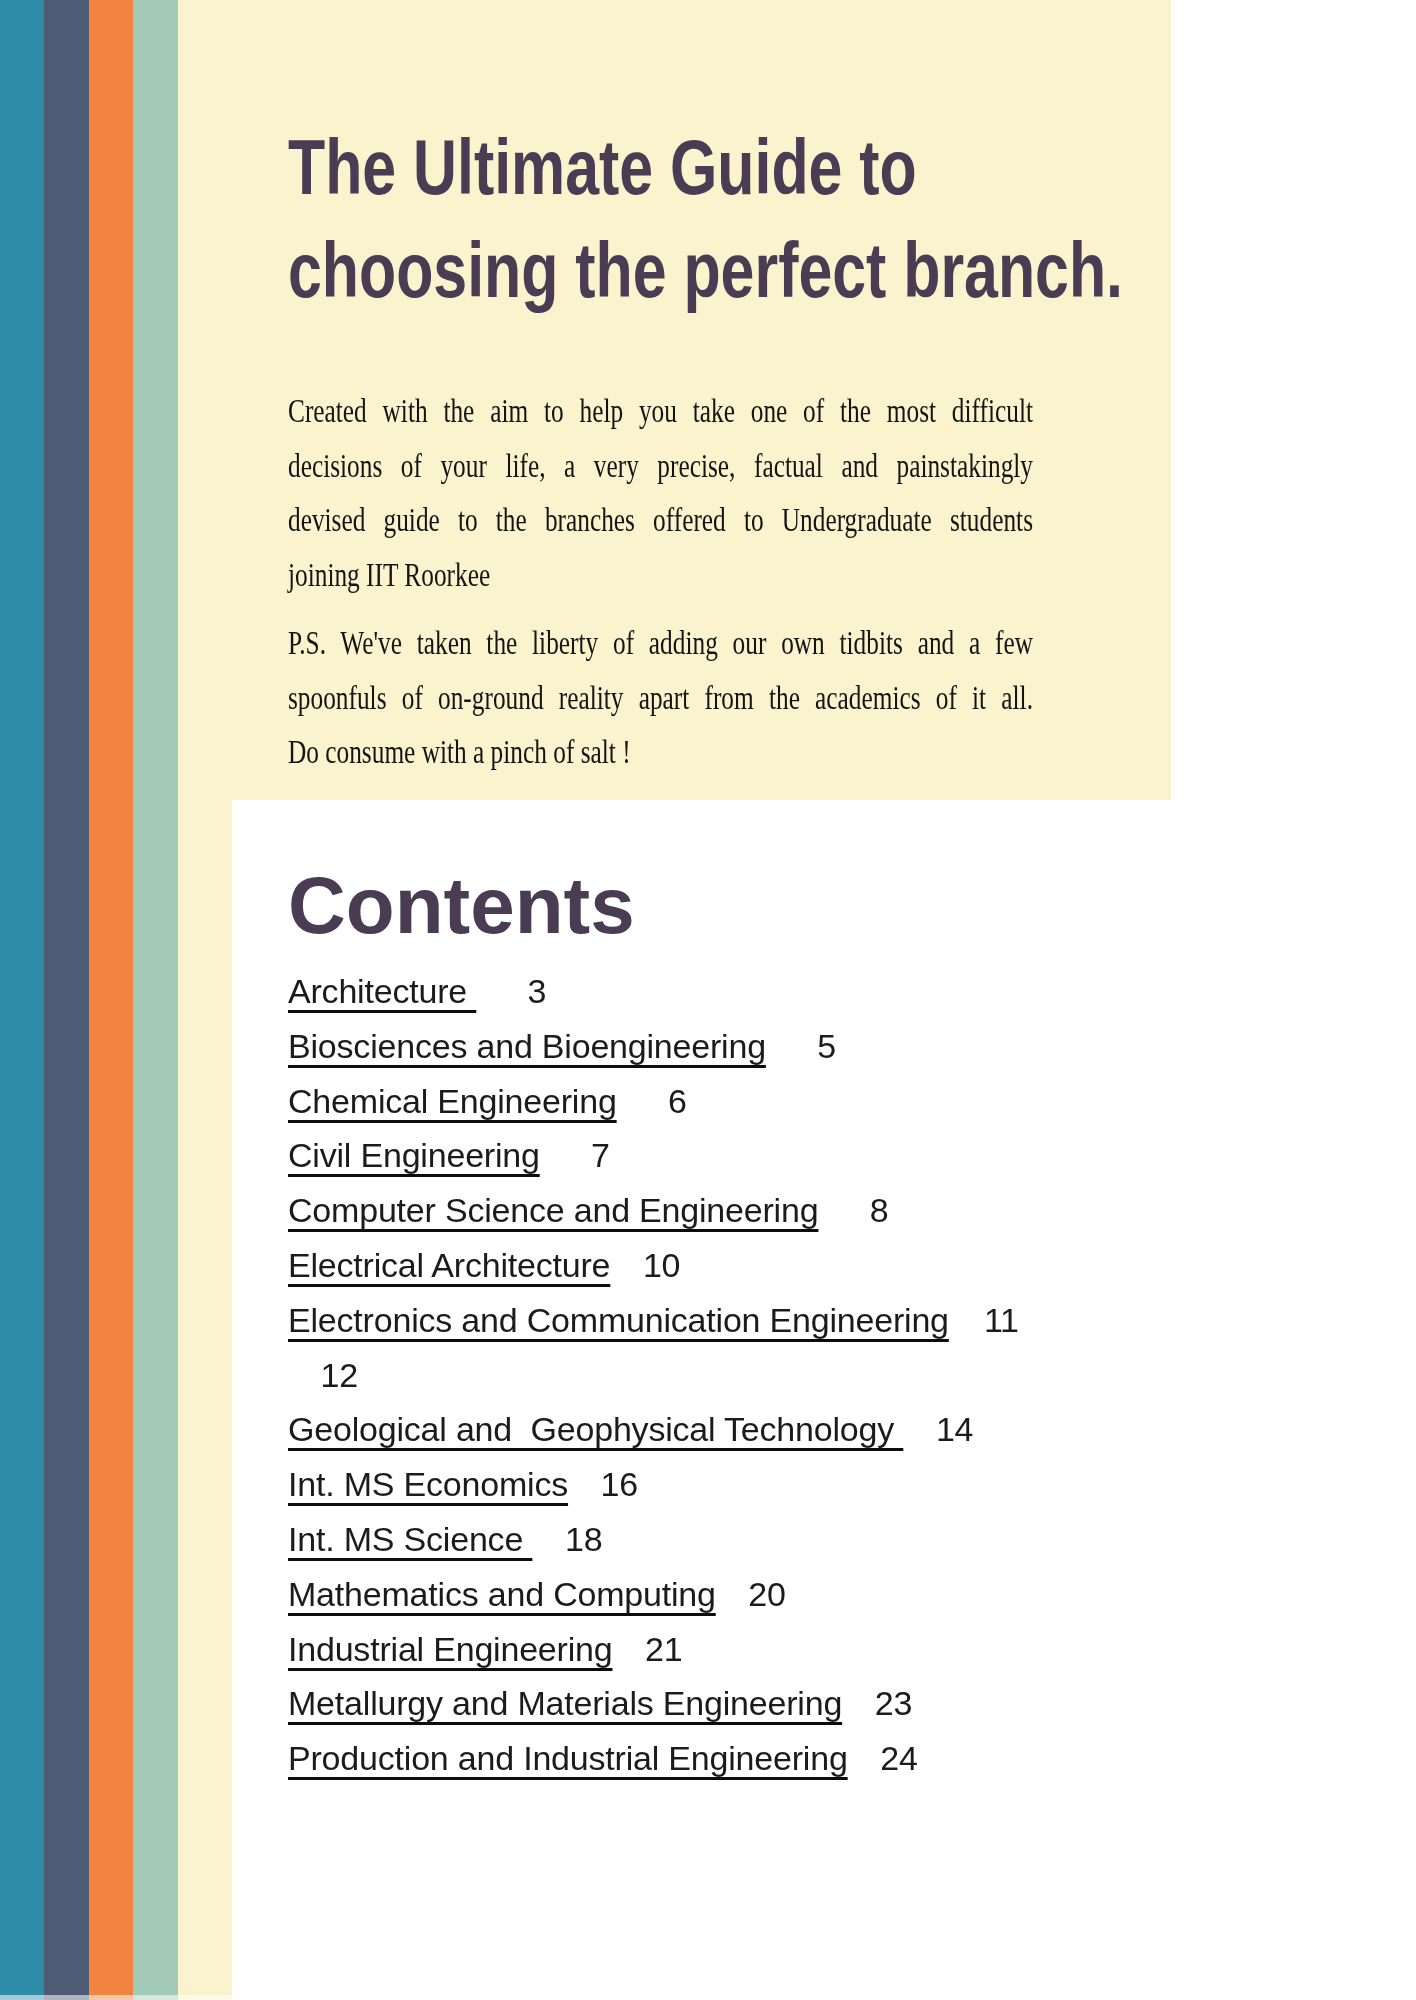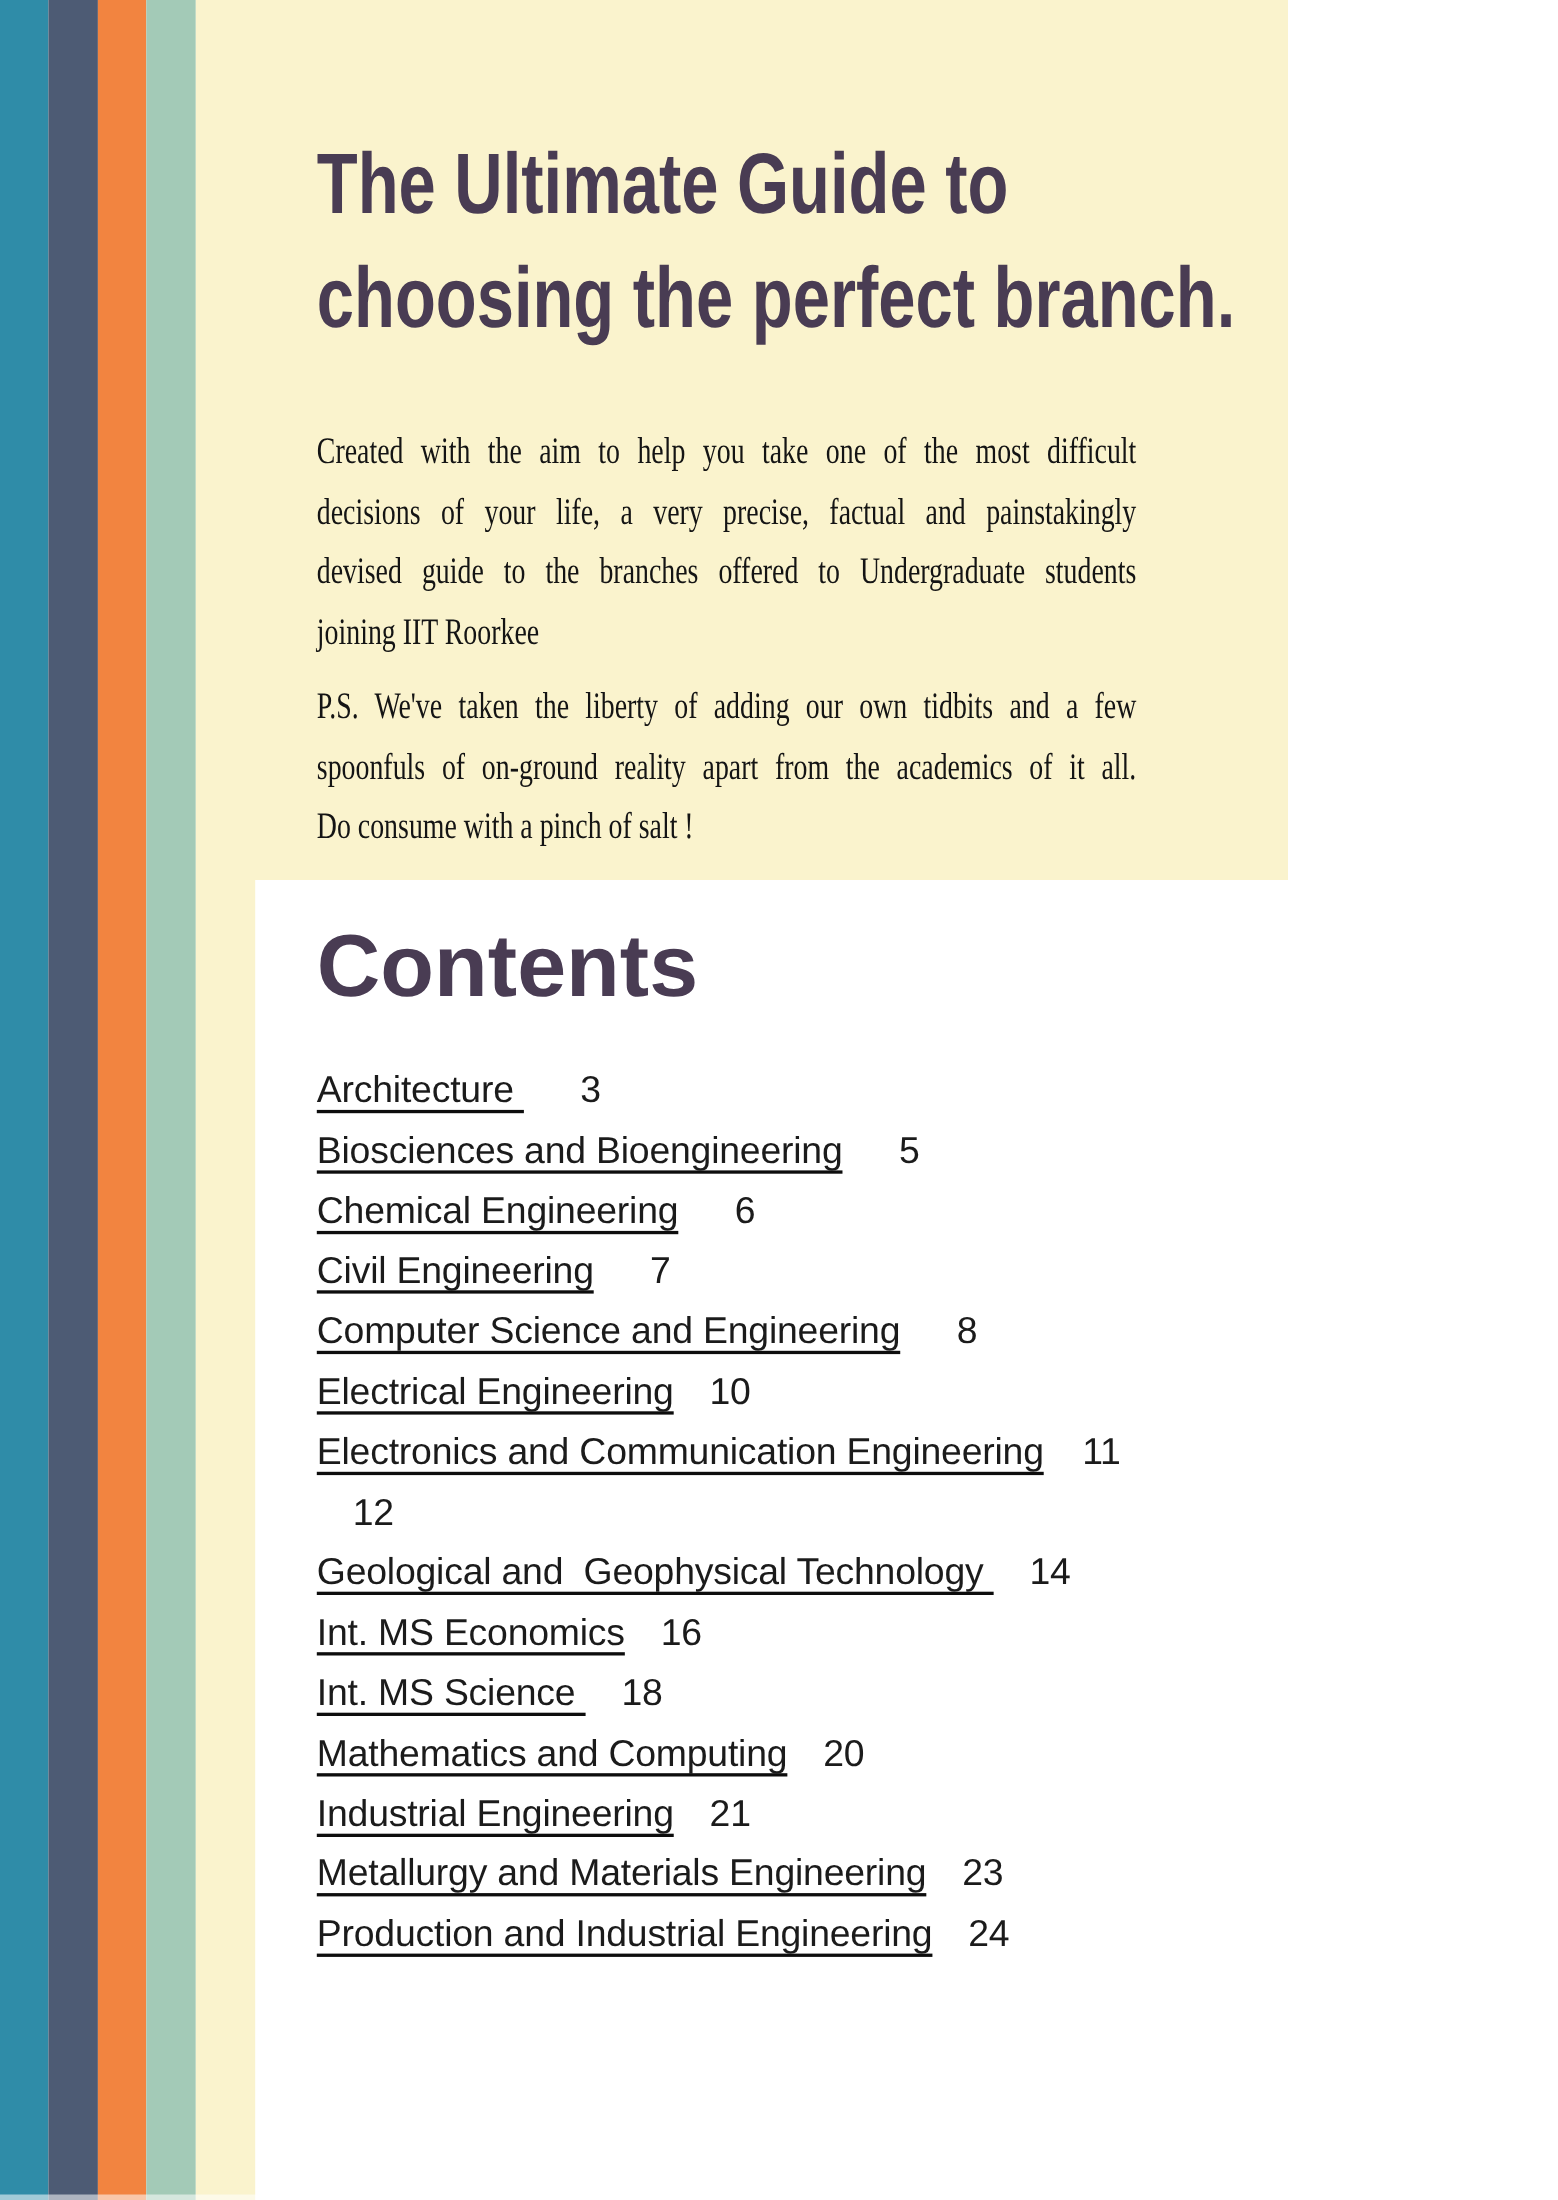--- a/index.html
+++ b/index.html
@@ -47,21 +47,21 @@
     font-family: "Liberation Serif", serif;
     font-size: 34px; line-height: 54.5px; color: #141414;
     transform: scaleX(0.745); transform-origin: 0 0;
   }
   .para-intro { top: 384px; }
   .para-ps    { top: 616px; }
   .jline { text-align: justify; text-align-last: justify; }
   .jline.last { text-align: left; text-align-last: left; }
 
   .contents-heading {
-    position: absolute; left: 288px; top: 826px; margin: 0;
+    position: absolute; left: 288px; top: 854px; margin: 0;
     font-size: 80px; font-weight: 700; line-height: 104px;
     color: #493c53;
   }
 
   .toc {
     position: absolute; left: 288px; top: 964px; width: 997px;
   }
   .toc-row {
     display: flex; justify-content: flex-start; align-items: baseline;
     height: 54.8px; line-height: 54.8px;
@@ -133,21 +133,21 @@
     <span class="toc-label">Civil Engineering</span>
     <span class="toc-page">7</span>
   </div>
 
   <div class="toc-row">
     <span class="toc-label">Computer Science and Engineering</span>
     <span class="toc-page">8</span>
   </div>
 
   <div class="toc-row">
-    <span class="toc-label">Electrical Engineering</span>
+    <span class="toc-label">Electrical Architecture</span>
     <span class="toc-page">10</span>
   </div>
 
   <div class="toc-row">
     <span class="toc-label">Electronics and Communication Engineering</span>
     <span class="toc-page">11</span>
   </div>
 
   <div class="toc-row">
     <span class="toc-page">12</span>

